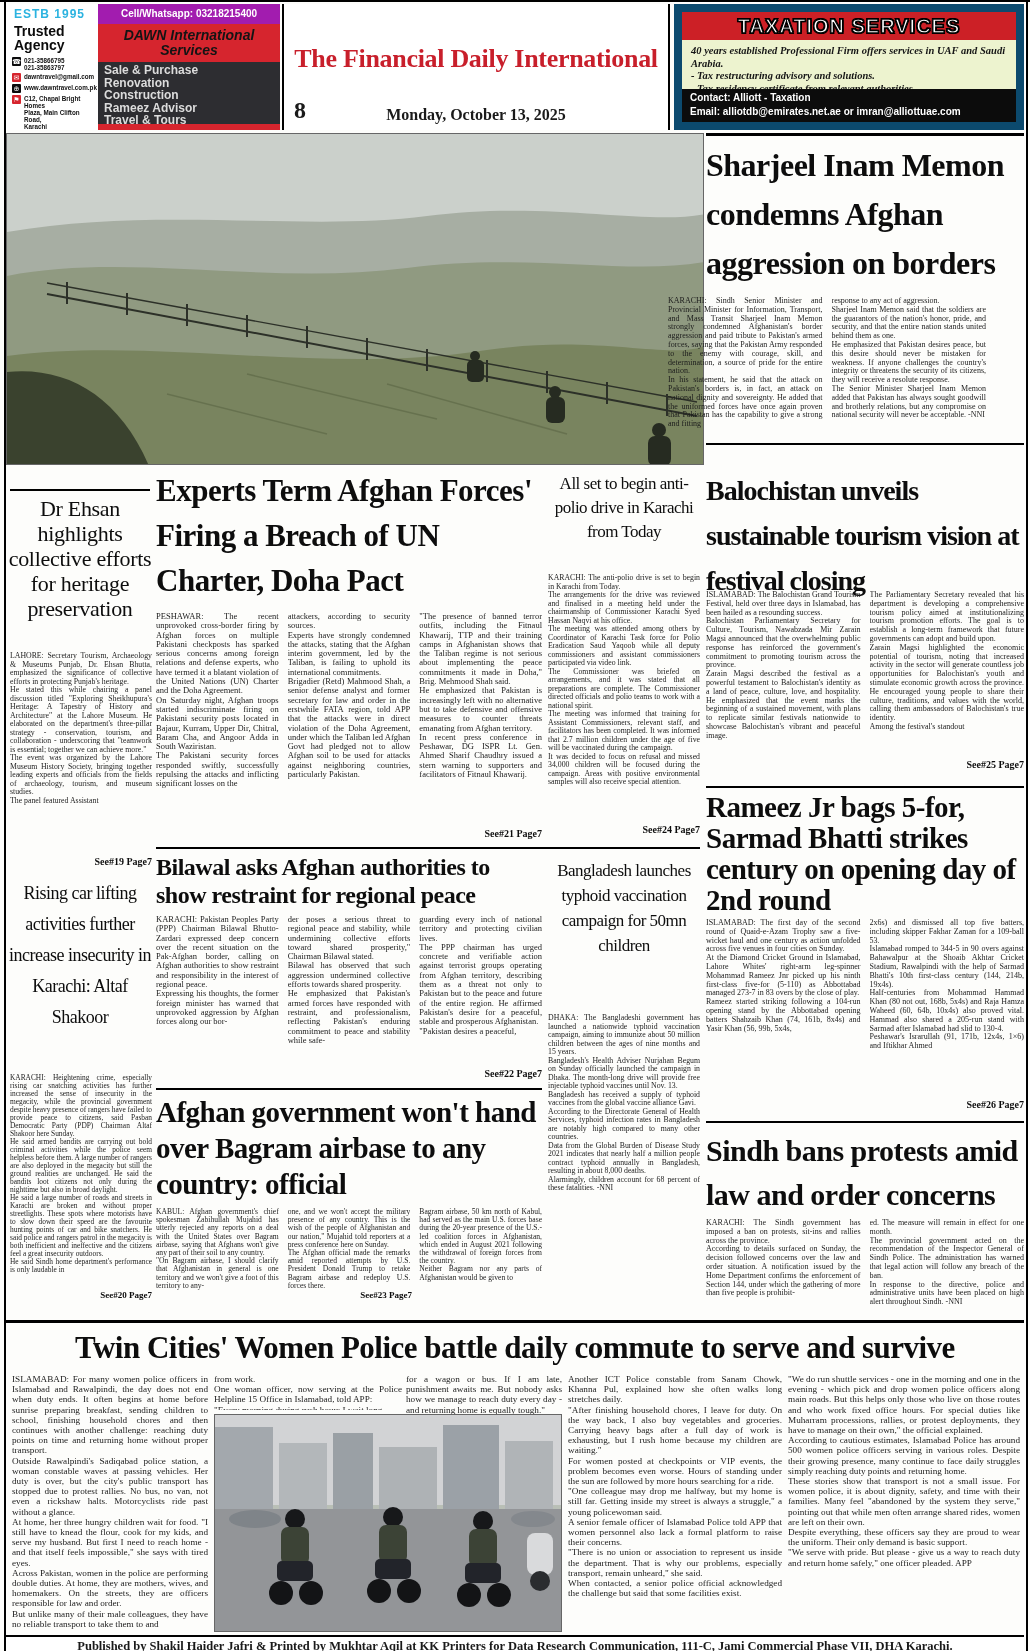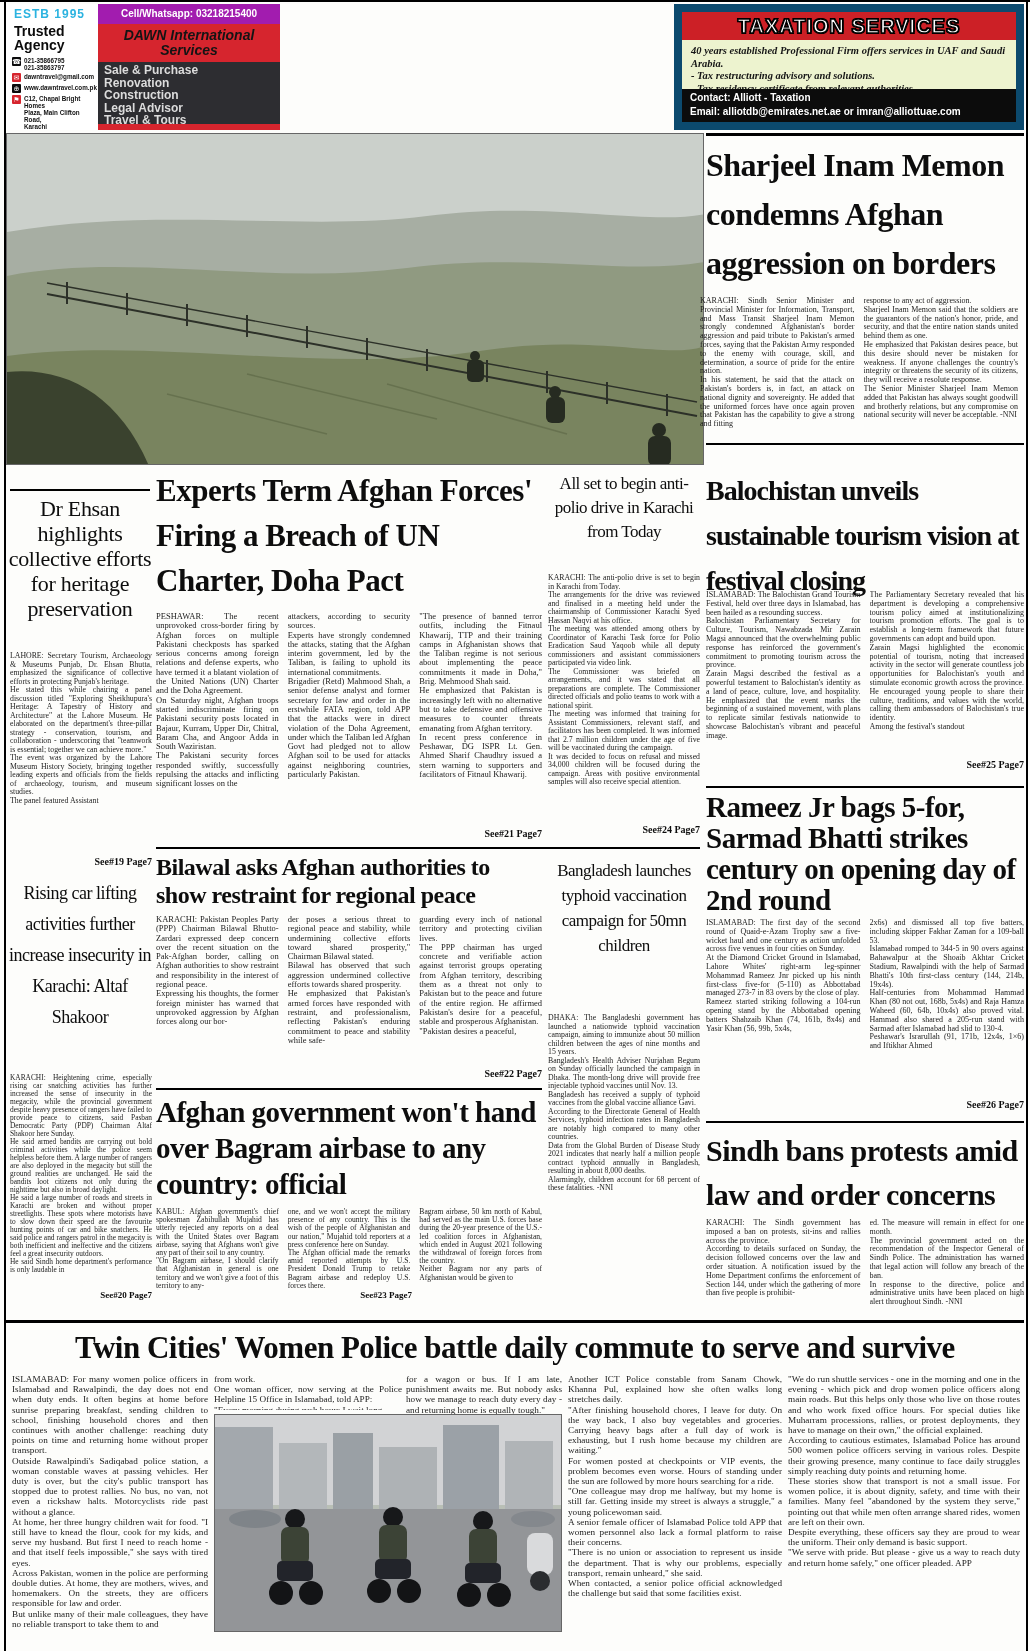--- a/index.html
+++ b/index.html
@@ -60,21 +60,21 @@
     <div class="dawn-wedge"></div>
     <div class="dawn-wedge2"></div>
     <div class="dawn-right">
       <div class="dawn-cell">Cell/Whatsapp: 03218215400</div>
       <div class="dawn-band" style="white-space:pre-line;">DAWN International
 Services</div>
       <div class="dawn-services">
         <div>Sale &amp; Purchase</div>
         <div>Renovation</div>
         <div>Construction</div>
-        <div>Legal Advisor</div>
+        <div>Rameez Advisor</div>
         <div>Travel &amp; Tours</div>
       </div>
       <div class="dawn-strip"></div>
     </div>
     <div class="dawn-left">
       <div class="dawn-estb">ESTB 1995</div>
       <div class="dawn-agency">Trusted
 Agency</div>
       <div class="dawn-row">
           <span class="dawn-ico ico-k">☎</span>
@@ -91,20 +91,27 @@
         </div>
       <div class="dawn-row">
           <span class="dawn-ico ico-r">⚑</span>
           <span class="dawn-txt">C12, Chapal Bright Homes
 Plaza, Main Clifton Road,
 Karachi</span>
         </div>
     </div>
   </div>
 
+  <div class="abs masthead" style="left:282px;top:2px;width:388px;height:126px;">
+    <div class="mast-title">The Financial Daily International</div>
+    <div class="mast-row">
+      <div class="mast-num">8</div>
+      <div class="mast-date">Monday, October 13, 2025</div>
+    </div>
+  </div>
 
   <div class="abs ad-tax" style="left:674px;top:2px;width:350px;height:126px;">
     <div class="tax-head">TAXATION SERVICES</div>
     <div class="tax-body">40 years established Professional Firm offers services in UAF and Saudi Arabia.
 - Tax restructuring advisory and solutions.
 - Tax residency certificate from relevant authorities.</div>
     <div class="tax-foot">Contact: Alliott - Taxation
 Email: alliotdb@emirates.net.ae or imran@alliottuae.com</div>
   </div>
 
@@ -131,21 +138,21 @@
         <circle cx="548" cy="258" r="6"></circle>
           <rect x="539" y="263" width="19" height="26" rx="6"></rect>
         <circle cx="652" cy="296" r="7"></circle>
           <rect x="641" y="302" width="23" height="30" rx="7"></rect>
       </g>
     </svg>
   </div>
 
   <div class="abs hr" style="left:706px;top:131px;width:318px;height:3px;"></div>
   <div class="abs hl" style="left:706px;top:139px;width:318px;height:152px;font-size:32px;line-height:49px;">Sharjeel Inam Memon condemns Afghan aggression on borders</div>
-  <div class="abs cols" style="left:700px;top:295px;width:318px;height:142px;">
+  <div class="abs cols" style="left:668px;top:295px;width:318px;height:142px;">
     <div class="col bt f8">KARACHI: Sindh Senior Minister and Provincial Minister for Information, Transport, and Mass Transit Sharjeel Inam Memon strongly condemned Afghanistan's border aggression and paid tribute to Pakistan's armed forces, saying that the Pakistan Army responded to the enemy with courage, skill, and determination, a source of pride for the entire nation.
 In his statement, he said that the attack on Pakistan's borders is, in fact, an attack on national dignity and sovereignty. He added that the uniformed forces have once again proven that Pakistan has the capability to give a strong and fitting</div>
     <div class="col bt f8">response to any act of aggression.
 Sharjeel Inam Memon said that the soldiers are the guarantors of the nation's honor, pride, and security, and that the entire nation stands united behind them as one.
 He emphasized that Pakistan desires peace, but this desire should never be mistaken for weakness. If anyone challenges the country's integrity or threatens the security of its citizens, they will receive a resolute response.
 The Senior Minister Sharjeel Inam Memon added that Pakistan has always sought goodwill and brotherly relations, but any compromise on national security will never be acceptable. -NNI</div>
   </div>
 
   <div class="abs hr" style="left:706px;top:441px;width:318px;height:2px;"></div>
   <div class="abs hl" style="left:706px;top:466px;width:318px;height:136px;font-size:28px;line-height:45px;letter-spacing:-1px;">Balochistan unveils sustainable tourism vision at festival closing</div>
@@ -315,13 +322,14 @@
 "One colleague may drop me halfway, but my home is still far. Getting inside my street is always a struggle," a young policewoman said.
 A senior female officer of Islamabad Police told APP that women personnel also lack a formal platform to raise their concerns.
 "There is no union or association to represent us inside the department. That is why our problems, especially transport, remain unheard," she said.
 When contacted, a senior police official acknowledged the challenge but said that some facilities exist.</div>
   <div class="abs bt f92" style="left:788px;top:1372px;width:232px;height:260px;">"We do run shuttle services - one in the morning and one in the evening - which pick and drop women police officers along main roads. But this helps only those who live on those routes and who work fixed office hours. For special duties like Muharram processions, rallies, or protest deployments, they have to manage on their own," the official explained.
 According to cautious estimates, Islamabad Police has around 500 women police officers serving in various roles. Despite their growing presence, many continue to face daily struggles simply reaching duty points and returning home.
 These stories show that transport is not a small issue. For women police, it is about dignity, safety, and time with their families. Many feel "abandoned by the system they serve," pointing out that while men often arrange shared rides, women are left on their own.
 Despite everything, these officers say they are proud to wear the uniform. Their only demand is basic support.
 "We serve with pride. But please - give us a way to reach duty and return home safely," one officer pleaded. APP</div>
 
+  <div class="abs footer" style="left:6px;top:1633px;width:1018px;height:16px;">Published by Shakil Haider Jafri &amp; Printed by Mukhtar Aqil at KK Printers for Data Research Communication, 111-C, Jami Commercial Phase VII, DHA Karachi.</div>
 </div>
 
 </body></html>

